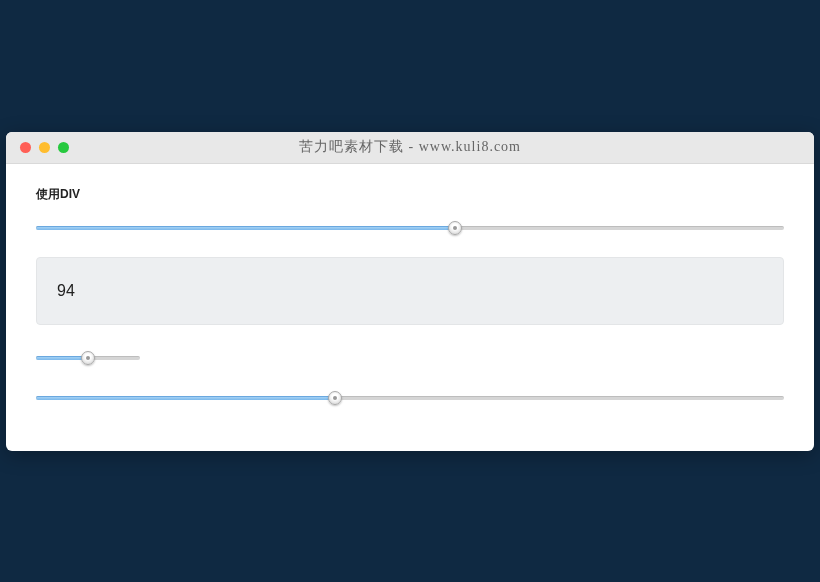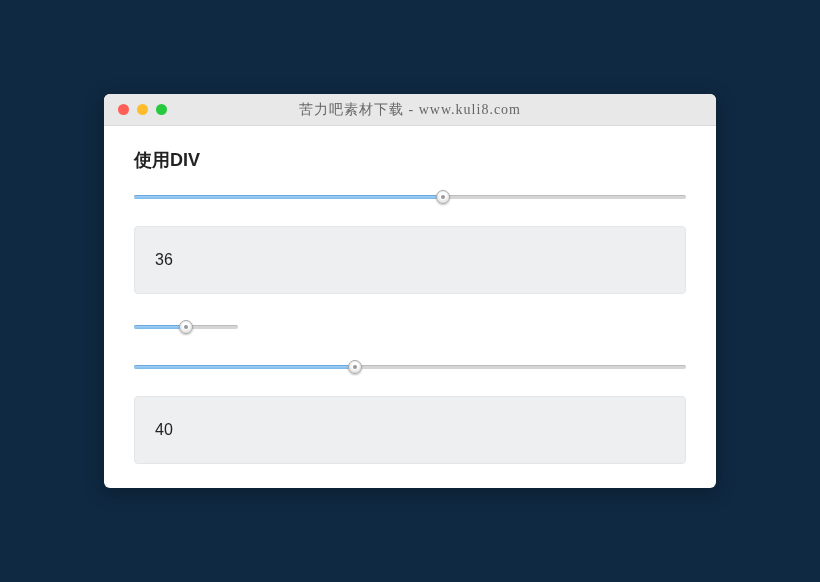--- a/index.html
+++ b/index.html
@@ -6,21 +6,21 @@
     body {
       background: #0f2942;
       font-family: -apple-system, "Helvetica Neue", Arial, "Microsoft YaHei", sans-serif;
       width: 820px;
       height: 582px;
       display: flex;
       align-items: center;
       justify-content: center;
     }
     .window {
-      width: 612px;
+      width: 808px;
       background: #fff;
       border-radius: 6px;
       box-shadow: 0 4px 20px rgba(0,0,0,0.3);
       overflow: hidden;
     }
     .titlebar {
       height: 32px;
       background: #e8e8e8;
       border-bottom: 1px solid #d9d9d9;
       display: flex;
@@ -45,21 +45,21 @@
       font-size: 14px;
       color: #666;
       font-family: "SimSun", serif;
       letter-spacing: 1px;
       pointer-events: none;
     }
     .content {
       padding: 22px 30px 24px 30px;
     }
     .section-title {
-      font-size: 18px;
+      font-size: 12px;
       font-weight: bold;
       color: #222;
       margin-bottom: 18px;
     }
     .slider-wrap {
       position: relative;
       height: 14px;
       margin-bottom: 22px;
     }
     .slider-wrap.short { width: 104px; margin-bottom: 26px; }
@@ -126,29 +126,28 @@
   </div>
 
   <div class="content">
 
     <div class="section-title">使用DIV</div>
     <div class="slider-wrap full">
       <div class="track"></div>
       <div class="fill" id="fill1" style="width: 56%;"></div>
       <div class="thumb" id="thumb1" style="left: 56%;"></div>
     </div>
-    <div class="value-box">36</div>
+    <div class="value-box">94</div>
 
     <div class="slider-wrap short">
       <div class="track"></div>
       <div class="fill" id="fill2" style="width: 50%;"></div>
       <div class="thumb" id="thumb2" style="left: 50%;"></div>
     </div>
 
     <div class="slider-wrap full">
       <div class="track"></div>
       <div class="fill" id="fill3" style="width: 40%;"></div>
       <div class="thumb" id="thumb3" style="left: 40%;"></div>
     </div>
-    <div class="value-box last">40</div>
 
   </div>
 </div>
 
 </body></html>

